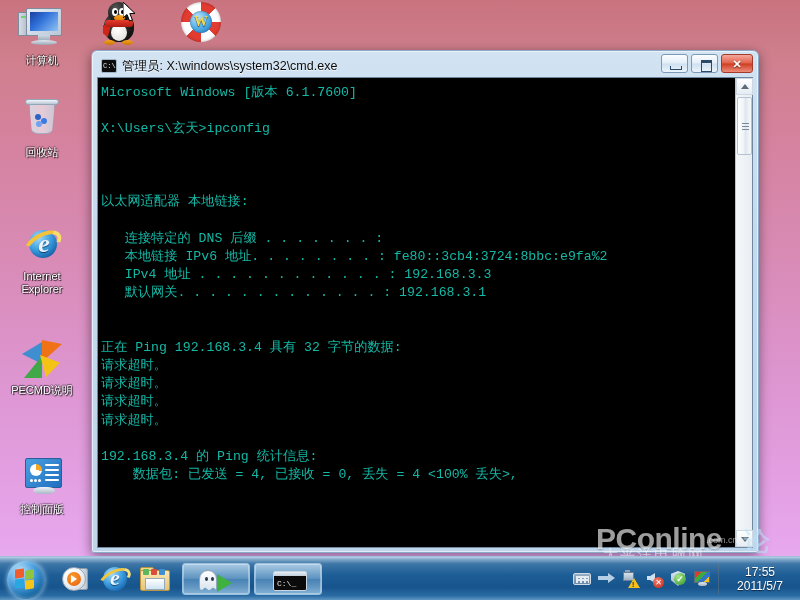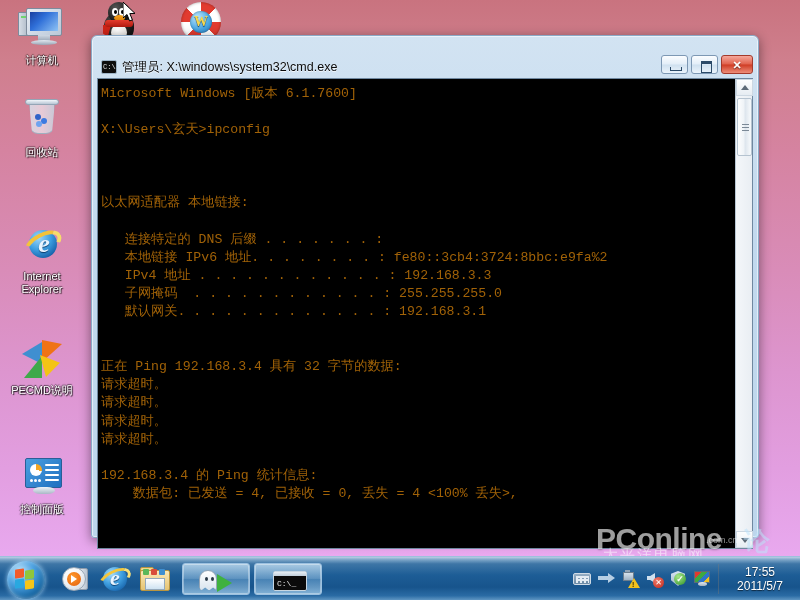--- a/index.html
+++ b/index.html
@@ -119,26 +119,26 @@
   .ic-buoy:after { content:""; position:absolute; left:9px; top:9px; width:22px; height:22px; border-radius:50%;
     background: radial-gradient(circle at 35% 30%, #bfe6fb 0%, #4aa8e4 55%, #1f6fb4 100%);
     box-shadow: inset 0 0 2px rgba(0,0,0,.4); }
   .ic-buoy .w { position:absolute; left:9px; top:9px; width:22px; height:22px; z-index:2;
     font-family:"Liberation Serif", serif; font-weight:bold; font-size:14px; color:#f8d84b;
     line-height:22px; text-align:center; text-shadow:0 1px 1px #0b3a63; }
 
   
   .cmd-window {
     position: absolute;
-    left: 91px; top: 35px; width: 668px; height: 503px;
+    left: 91px; top: 50px; width: 668px; height: 503px;
     background: linear-gradient(to bottom, #d2e3f2 0%, #c2d9ee 40%, #bdd6ec 100%);
     border: 1px solid #8aa9c6;
     border-radius: 6px 6px 3px 3px;
     box-shadow: 0 3px 12px rgba(0,0,0,0.45), inset 0 0 0 1px rgba(255,255,255,0.55);
-    padding: 20px 5px 5px 5px;
+    padding: 4px 5px 5px 5px;
   }
   .cmd-titlebar {
     height: 22px;
     display: flex; align-items: center;
     padding-left: 4px;
     position: relative;
   }
   .cmd-icon {
     width: 16px; height: 14px; background:#0d0d0d; border:1px solid #9fb5c8;
     border-radius:2px; margin-right:5px; position:relative; flex:0 0 auto;
@@ -181,21 +181,21 @@
   }
   .cmd-screen {
     flex: 1 1 auto;
     padding: 6px 0 0 3px;
     overflow: hidden;
   }
   .cmd-line {
     font-family: "Liberation Mono", "DejaVu Sans Mono", monospace;
     font-size: 13.2px;
     line-height: 18.2px;
-    color: #a16207;
+    color: #14b8a6;
     white-space: pre;
     letter-spacing: 0px;
   }
   .cmd-line.blank { color: transparent; }
 
   
   .cmd-scroll {
     flex: 0 0 17px; width:17px;
     background: linear-gradient(to right,#f4f7fa,#e9eef3);
     border-left:1px solid #b9c7d4;
@@ -516,21 +516,20 @@
         <div class="cmd-line blank">&nbsp;</div>
         <div class="cmd-line">X:\Users\玄天&gt;ipconfig</div>
         <div class="cmd-line blank">&nbsp;</div>
         <div class="cmd-line blank">&nbsp;</div>
         <div class="cmd-line blank">&nbsp;</div>
         <div class="cmd-line">以太网适配器 本地链接:</div>
         <div class="cmd-line blank">&nbsp;</div>
         <div class="cmd-line">   连接特定的 DNS 后缀 . . . . . . . :</div>
         <div class="cmd-line">   本地链接 IPv6 地址. . . . . . . . : fe80::3cb4:3724:8bbc:e9fa%2</div>
         <div class="cmd-line">   IPv4 地址 . . . . . . . . . . . . : 192.168.3.3</div>
-        <div class="cmd-line">   子网掩码  . . . . . . . . . . . . : 255.255.255.0</div>
         <div class="cmd-line">   默认网关. . . . . . . . . . . . . : 192.168.3.1</div>
         <div class="cmd-line blank">&nbsp;</div>
         <div class="cmd-line blank">&nbsp;</div>
         <div class="cmd-line">正在 Ping 192.168.3.4 具有 32 字节的数据:</div>
         <div class="cmd-line">请求超时。</div>
         <div class="cmd-line">请求超时。</div>
         <div class="cmd-line">请求超时。</div>
         <div class="cmd-line">请求超时。</div>
         <div class="cmd-line blank">&nbsp;</div>
         <div class="cmd-line">192.168.3.4 的 Ping 统计信息:</div>

